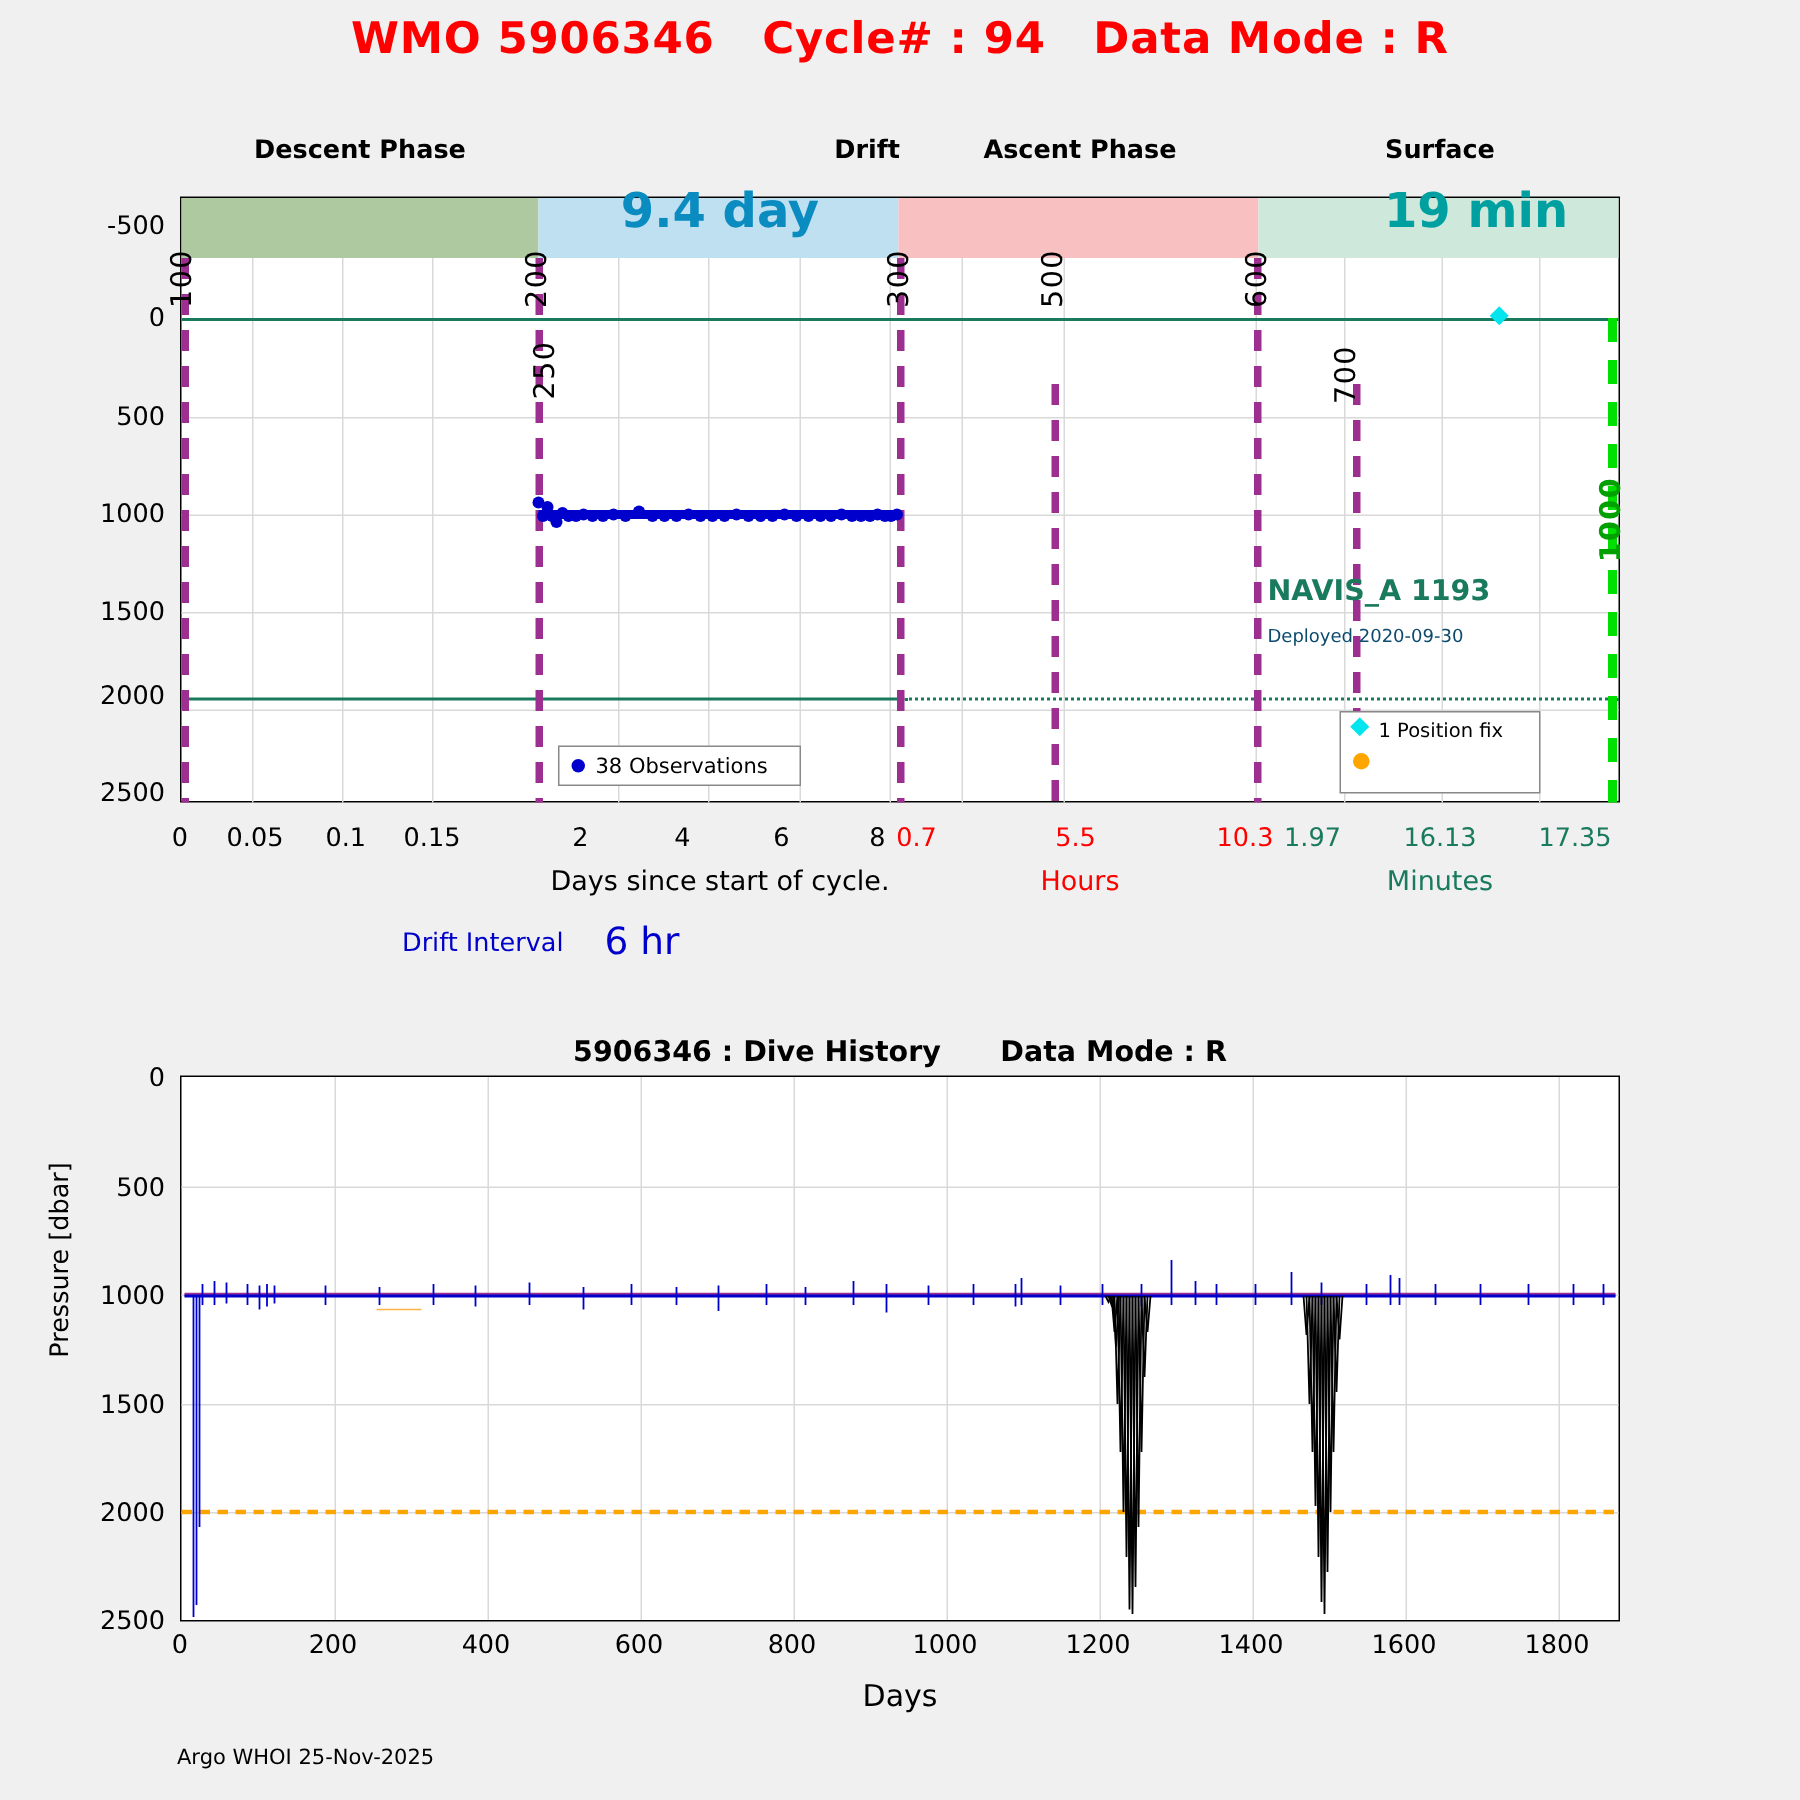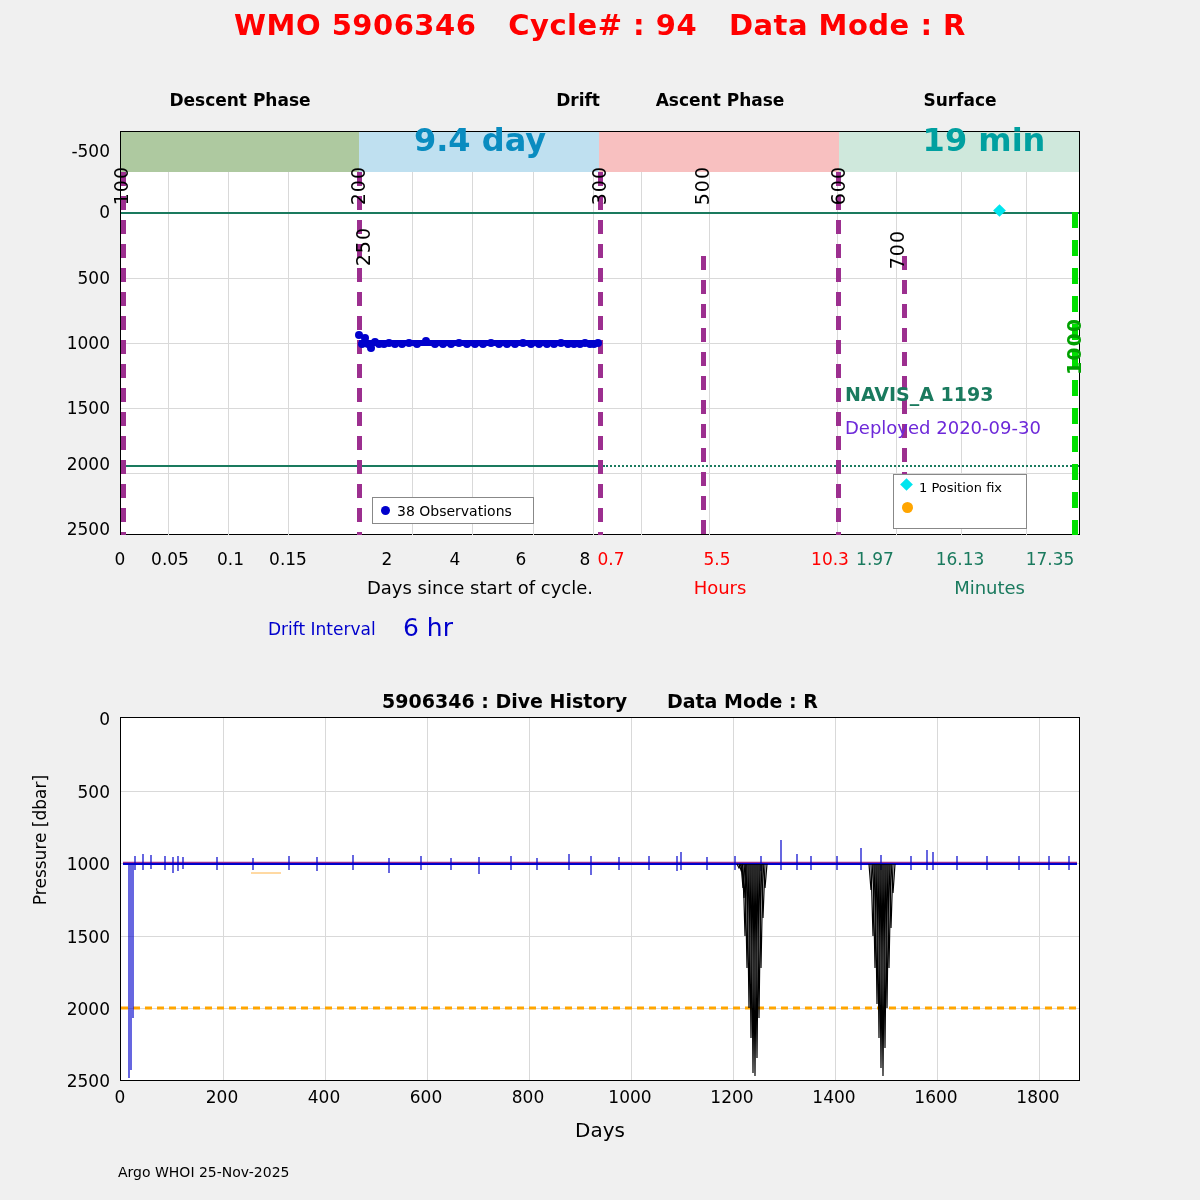--- a/index.html
+++ b/index.html
@@ -147,21 +147,21 @@
     width: 11px; height: 11px; border-radius: 50%;
     background: #ffa500; margin-right: 8px;
   }
 
   #float-name {
     left: 845px; top: 383px;
     font-size: 19px; font-weight: bold; color: #1a7a5e;
   }
   #deployed {
     left: 845px; top: 417px;
-    font-size: 18px; color: #6d28d9;
+    font-size: 12px; color: #0c4a6e;
   }
 
   #drift-interval-label {
     left: 268px; top: 619px;
     font-size: 17px; color: #0000cc;
   }
   #drift-interval-value {
     left: 403px; top: 613px;
     font-size: 25px; color: #0000cc;
   }
@@ -329,21 +329,21 @@
 <div class="abs xtick red" style="left:586px; top:549px; width:50px;">0.7</div>
 <div class="abs xtick red" style="left:692px; top:549px; width:50px;">5.5</div>
 <div class="abs xtick red" style="left:800px; top:549px; width:60px;">10.3</div>
 
 <div class="abs xtick green" style="left:845px; top:549px; width:60px;">1.97</div>
 <div class="abs xtick green" style="left:925px; top:549px; width:70px;">16.13</div>
 <div class="abs xtick green" style="left:1015px; top:549px; width:70px;">17.35</div>
 
 <div class="abs axis-caption" style="left:220px; top:577px; width:520px; color:#000;">Days since start of cycle.</div>
 <div class="abs axis-caption" style="left:660px; top:577px; width:120px; color:#ff0000;">Hours</div>
-<div class="abs axis-caption" style="left:895px; top:577px; width:130px; color:#1a7a5e;text-align:right;">Minutes</div>
+<div class="abs axis-caption" style="left:895px; top:577px; width:130px; color:#1a7a5e;">Minutes</div>
 
 <div class="abs" id="legend-obs">
   <span class="dot"></span>
   <span>38 Observations</span>
 </div>
 
 <div class="abs" id="legend-fix">
   <div class="row">
     <span class="diamond"></span>
     <span>1 Position fix</span>

